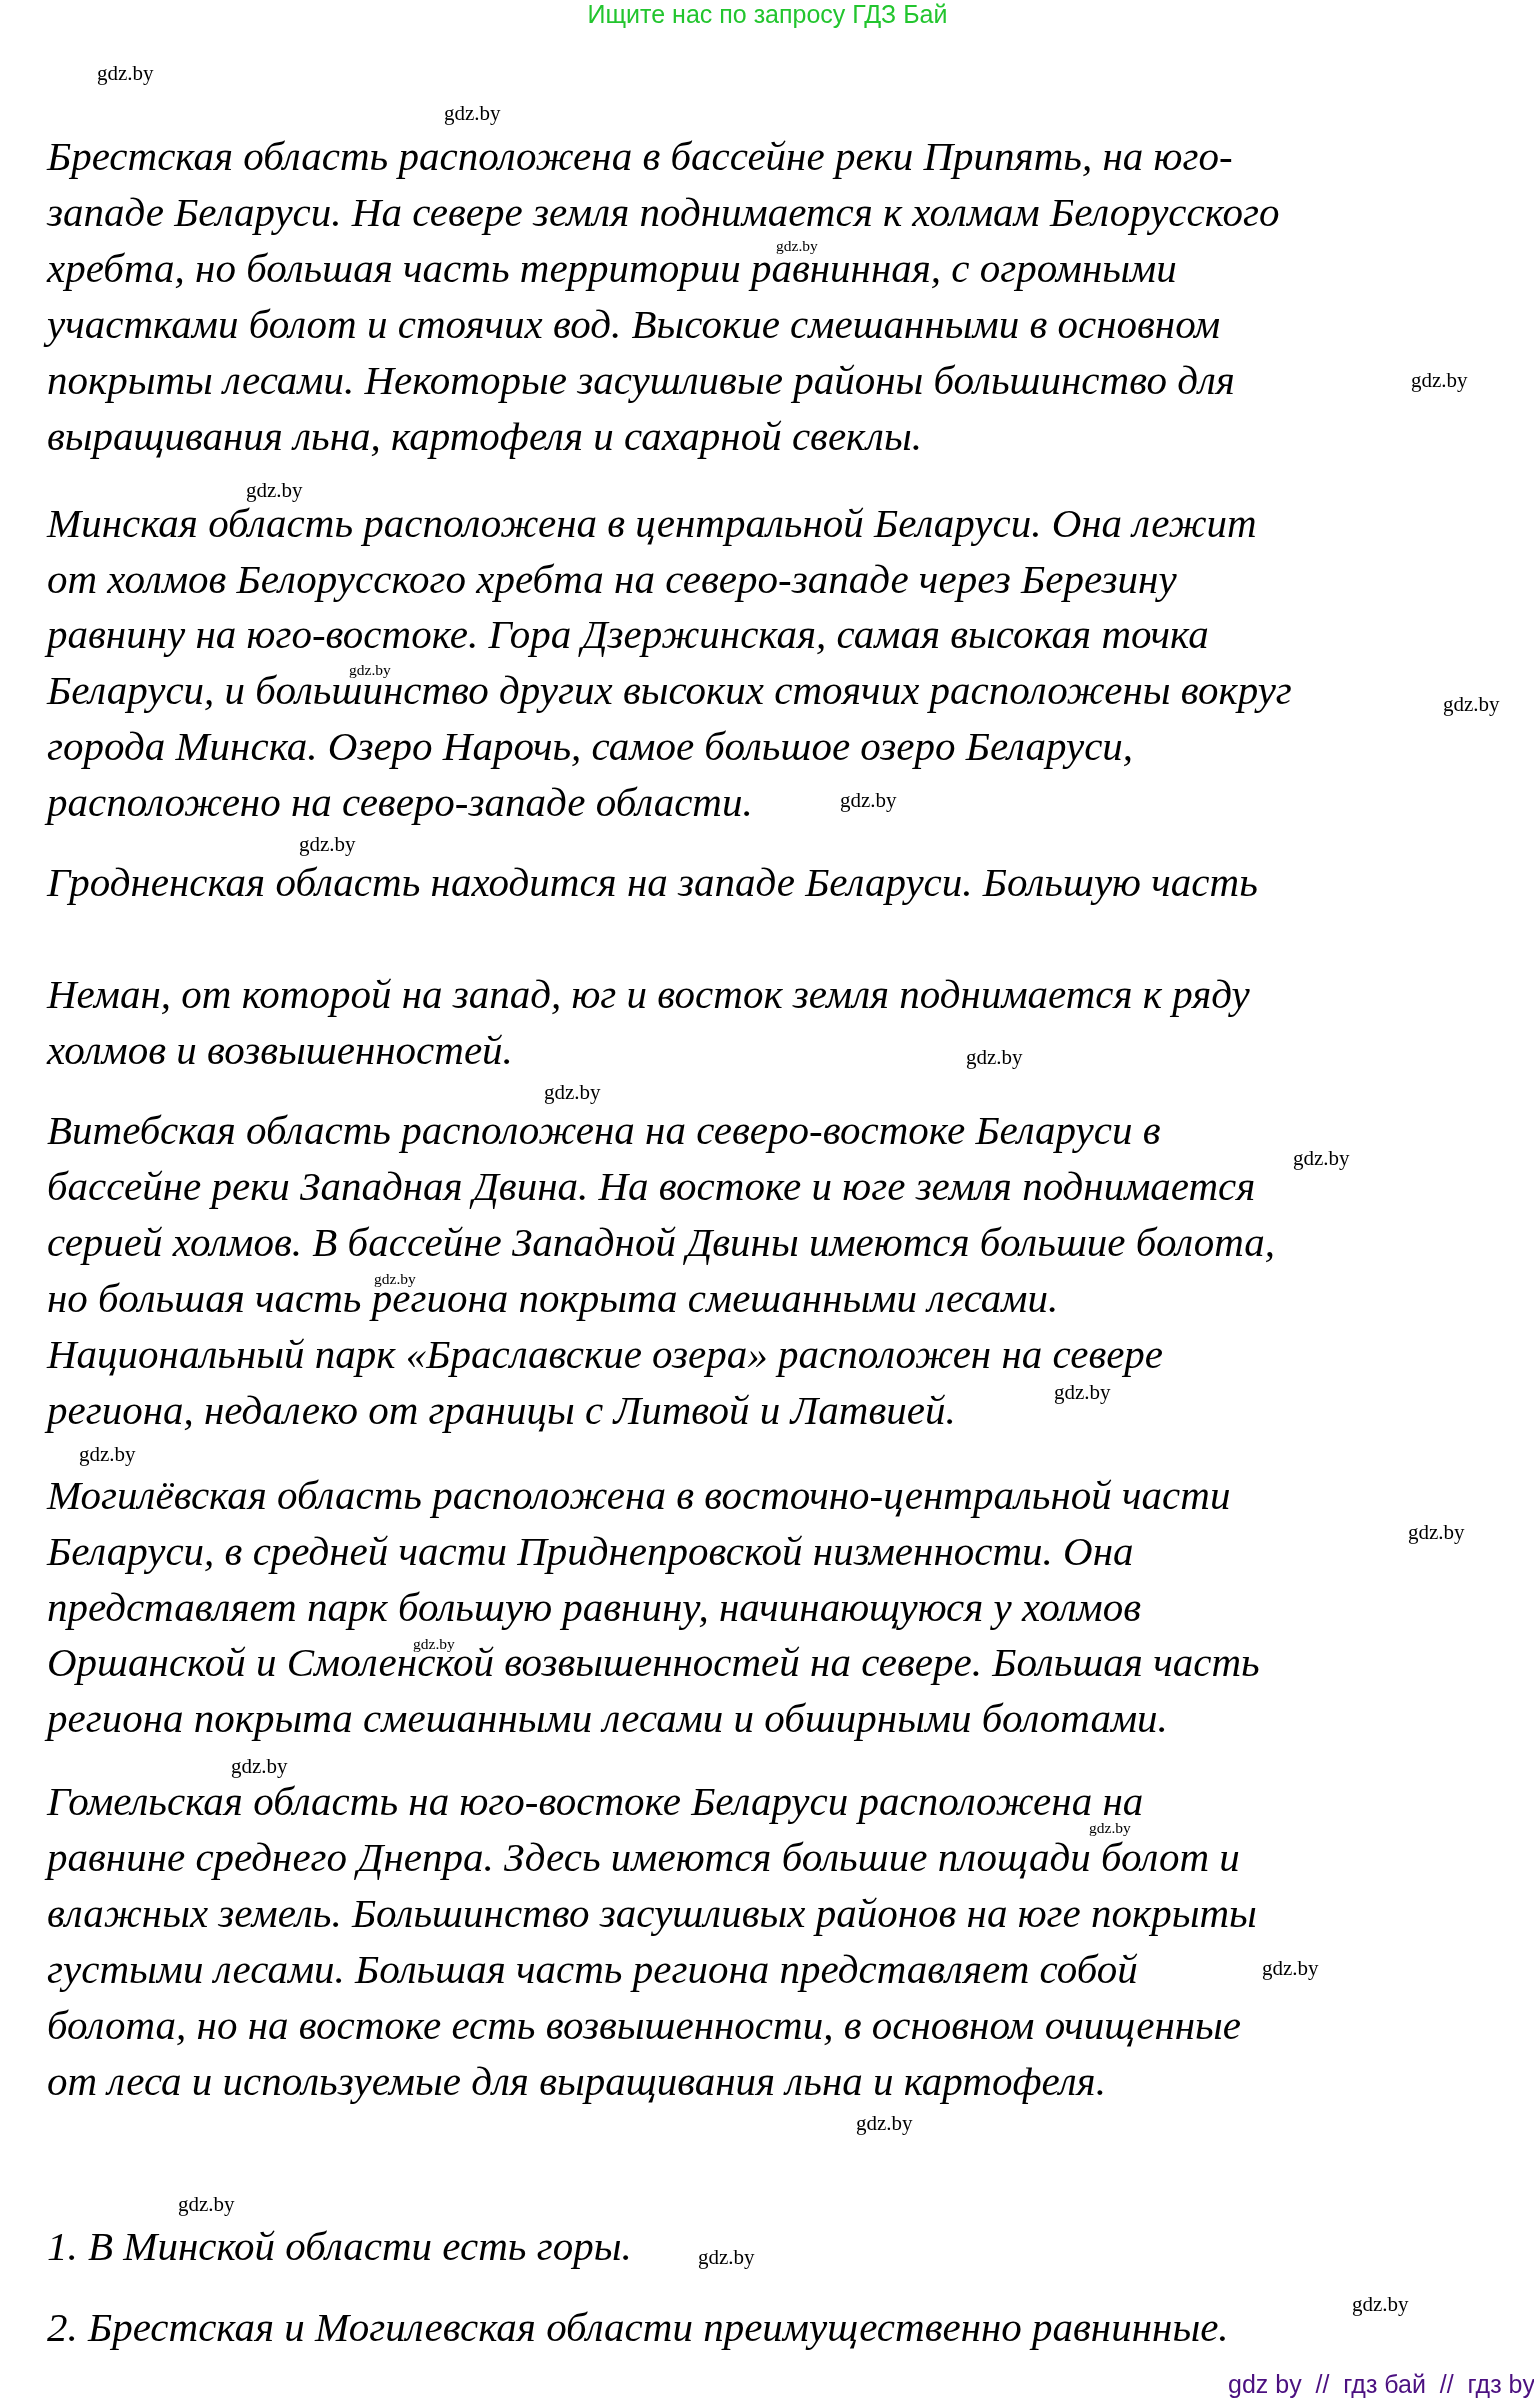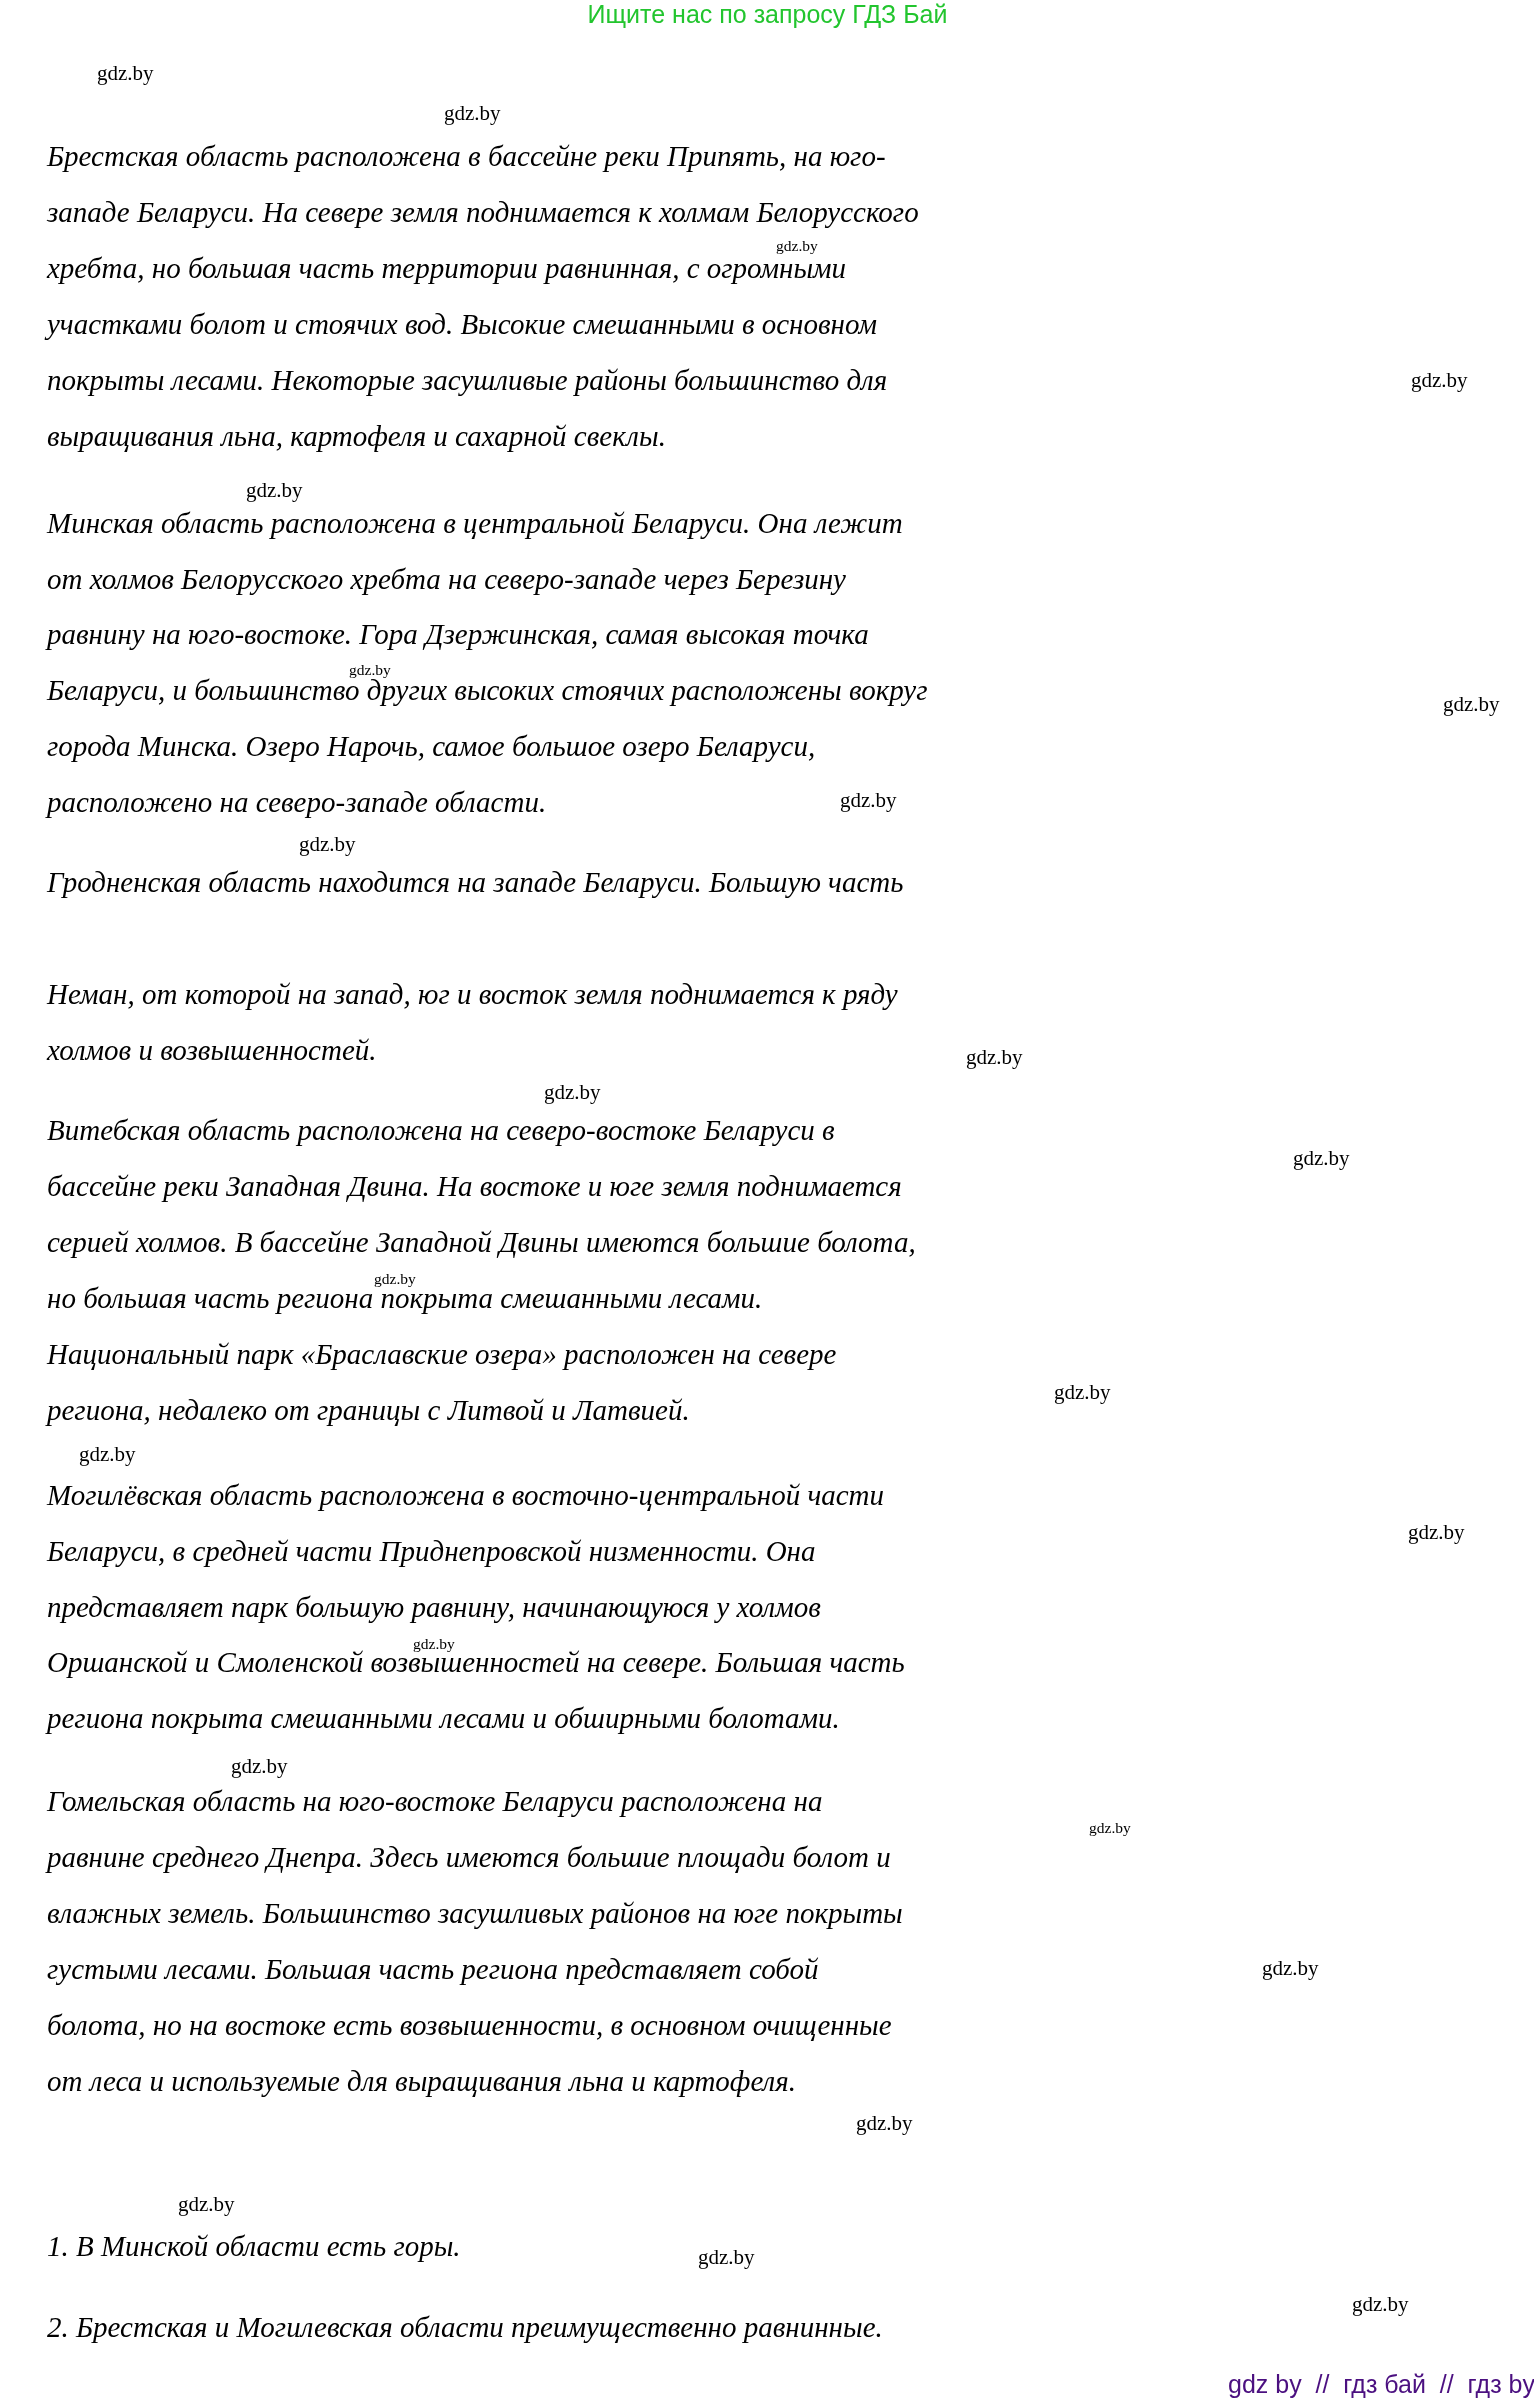--- a/index.html
+++ b/index.html
@@ -15,21 +15,21 @@
     position: absolute; left: 0; top: 2367px; width: 1535px; height: 34px;
     text-align: right;
     font-family: "Liberation Sans", sans-serif;
     font-size: 25px; line-height: 34px; color: #4b1080;
     white-space: pre;
   }
   .line {
     position: absolute; left: 47px;
     font-family: "Liberation Serif", serif;
     font-style: italic;
-    font-size: 29px; line-height: 47px;
+    font-size: 41px; line-height: 47px;
     color: #000000; white-space: nowrap;
     height: 47px;
   }
   .wm {
     position: absolute;
     font-family: Liberation Serif, serif;
     font-size: 21px; line-height: 23px; color: #000000;
     white-space: nowrap;
   }
   .wm.small { font-size: 15.5px; line-height: 17px; }

